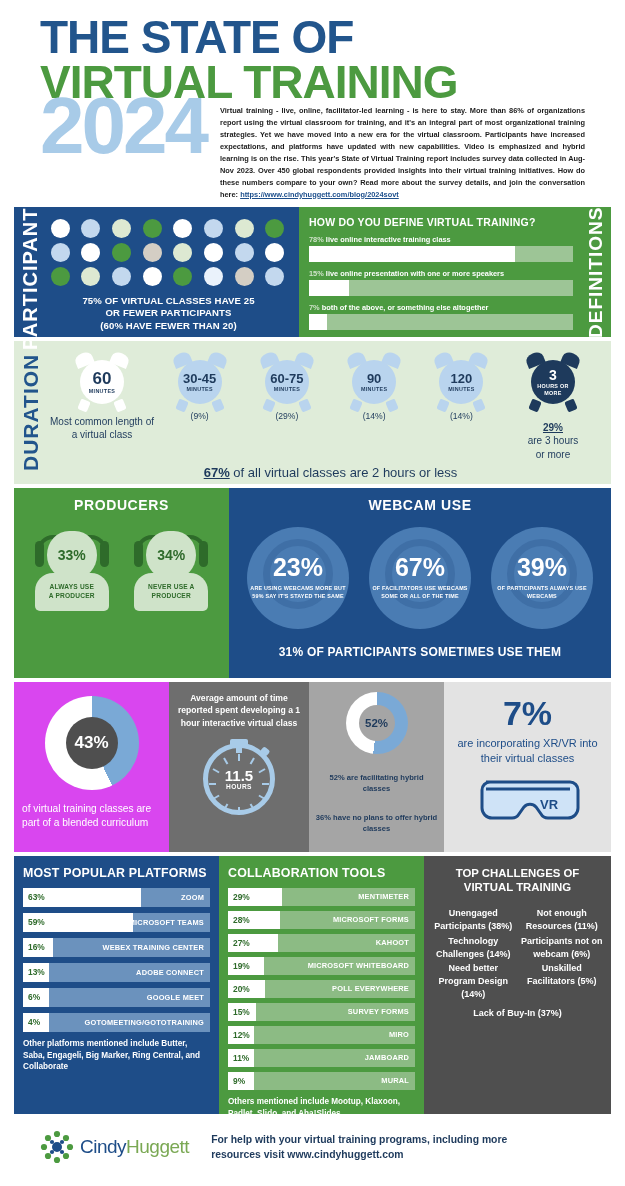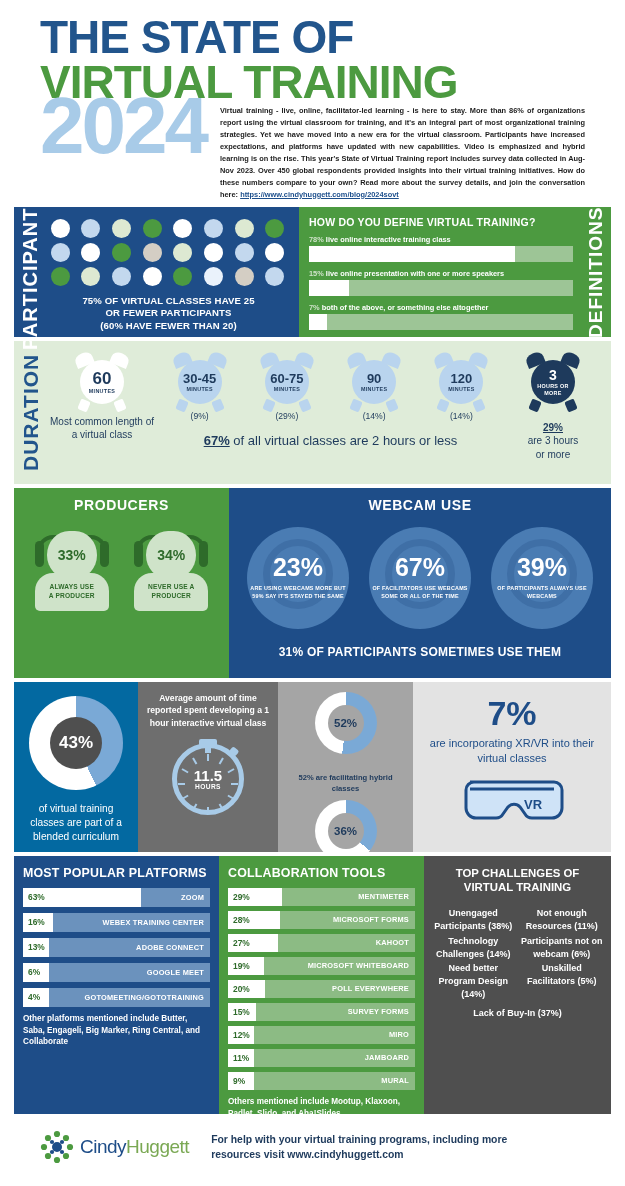--- a/index.html
+++ b/index.html
@@ -79,21 +79,21 @@
   .clock .bell.l { left:1px; transform: rotate(-22deg); }
   .clock .bell.r { right:1px; transform: rotate(22deg); }
   .clock .face { position:absolute; left:6px; top:7px; width:44px; height:44px; border-radius:50%;
                  display:flex; flex-direction:column; align-items:center; justify-content:center; }
   .clock .foot { position:absolute; bottom:-4px; width:10px; height:11px; border-radius:2px; }
   .clock .foot.l { left:5px; transform: rotate(22deg); }
   .clock .foot.r { right:5px; transform: rotate(-22deg); }
   .clock-big { font-size: 17px; font-weight: bold; line-height:1; }
   .clock-sub { font-size: 5.4px; font-weight: bold; letter-spacing:.3px; margin-top:1px; }
   .dur-caption { font-size: 10px; color:#1e3a5c; text-align:center; line-height:1.3; margin-top:8px; }
-  .dur-items { flex:1; display:flex; flex-direction:column; }
+  .dur-items { flex:1; display:flex; flex-direction:column;gap:32px; }
   .dur-row { display:flex; justify-content: space-around; align-items:flex-start; }
   .dur-pct { font-size: 8.6px; color:#1e3a5c; margin-top: 4px; }
   .dur-note { text-align:center; font-size: 13px; color:#1e3a5c; margin-top: 12px; }
   .dur-note u { text-decoration: underline; font-weight:bold; }
   .dur-last { width: 96px; }
   .dur-last .dur-caption { font-size: 10px; line-height:1.35; margin-top: 14px; }
   .dur-last u { font-weight:bold; }
 
   
   .sec3 { height: 190px; margin-top: 4px; }
@@ -127,21 +127,21 @@
     content:""; position:absolute; width:56px; height:56px; border-radius:50%;
     border:7px solid #3f6fa6; top:12px;
   }
   .cam-n { font-size: 25px; font-weight:bold; position:relative; z-index:2; line-height:1; }
   .cam-t { font-size: 5.4px; font-weight:bold; text-align:center; line-height:1.5;
            position:relative; z-index:2; margin-top:4px; letter-spacing:.2px; }
   .cam-foot { text-align:center; font-size: 12px; font-weight:bold; margin-top: 16px; letter-spacing:.2px;}
 
   
   .sec4 { height: 170px; margin-top: 4px; }
-  .b1 { width: 124px; background:#0369a1; color:#fff; padding: 10px 8px; text-align:center; }
+  .b1 { width: 155px; background:#d946ef; color:#fff; padding: 10px 8px; text-align:left; }
   .b2 { width: 140px; background:#6e6e6e; color:#fff; padding: 10px 8px; text-align:center; }
   .b3 { width: 135px; background:#a5a5a5; color:#1e3a5c; padding: 10px 6px; text-align:center; }
   .b4 { flex:1; background:#e3e3e3; color:#1e4d88; padding: 10px 8px; text-align:center; }
   .donut { width: 94px; height: 94px; border-radius:50%; margin: 4px auto 0;
            display:flex; align-items:center; justify-content:center; position:relative; }
   .donut .hole { width: 52px; height:52px; border-radius:50%;
                  display:flex; align-items:center; justify-content:center; }
   .donut .hole span { font-size: 17px; font-weight:bold; }
   .b1 .cap { font-size: 10.2px; line-height:1.4; margin-top: 12px; }
   .b2 .cap-top { font-size: 8.6px; font-weight:bold; line-height:1.45; }
@@ -467,25 +467,20 @@
       <div id="hybrid-list">
           <div style="margin-bottom: 6px;">
             <div class="mini-donut" style="background:conic-gradient(#7aa9d6 0% 52%, #ffffff 52% 100%)">
               <div class="hole" style="background:#a5a5a5">
                 <span>52%</span>
               </div>
             </div>
             <div class="cap">52% are facilitating hybrid classes</div>
           </div>
           <div style="margin-bottom: 6px;">
-            <div class="mini-donut" style="background:conic-gradient(#7aa9d6 0% 36%, #ffffff 36% 100%)">
-              <div class="hole" style="background:#a5a5a5">
-                <span>36%</span>
-              </div>
-            </div>
             <div class="cap">36% have no plans to offer hybrid classes</div>
           </div>
         </div>
     </div>
 
     <div class="b4">
       <div class="big">7%</div>
       <div class="cap">are incorporating XR/VR into their virtual classes</div>
       <div class="vr">
         <svg viewBox="0 0 104 48" width="104" height="48">
@@ -498,20 +493,25 @@
   </div>
 
   <div class="band sec5">
     <div class="plat">
       <div class="col-h">MOST POPULAR PLATFORMS</div>
       <div id="plat-rows">
           <div class="hbar">
             <div class="fill" style="width:63%"></div>
             <div class="val">63%</div>
             <div class="nm">ZOOM</div>
+          </div>
+          <div class="hbar">
+            <div class="fill" style="width:59%"></div>
+            <div class="val">59%</div>
+            <div class="nm">MICROSOFT TEAMS</div>
           </div>
           <div class="hbar">
             <div class="fill" style="width:16%"></div>
             <div class="val">16%</div>
             <div class="nm">WEBEX TRAINING CENTER</div>
           </div>
           <div class="hbar">
             <div class="fill" style="width:14%"></div>
             <div class="val">13%</div>
             <div class="nm">ADOBE CONNECT</div>

